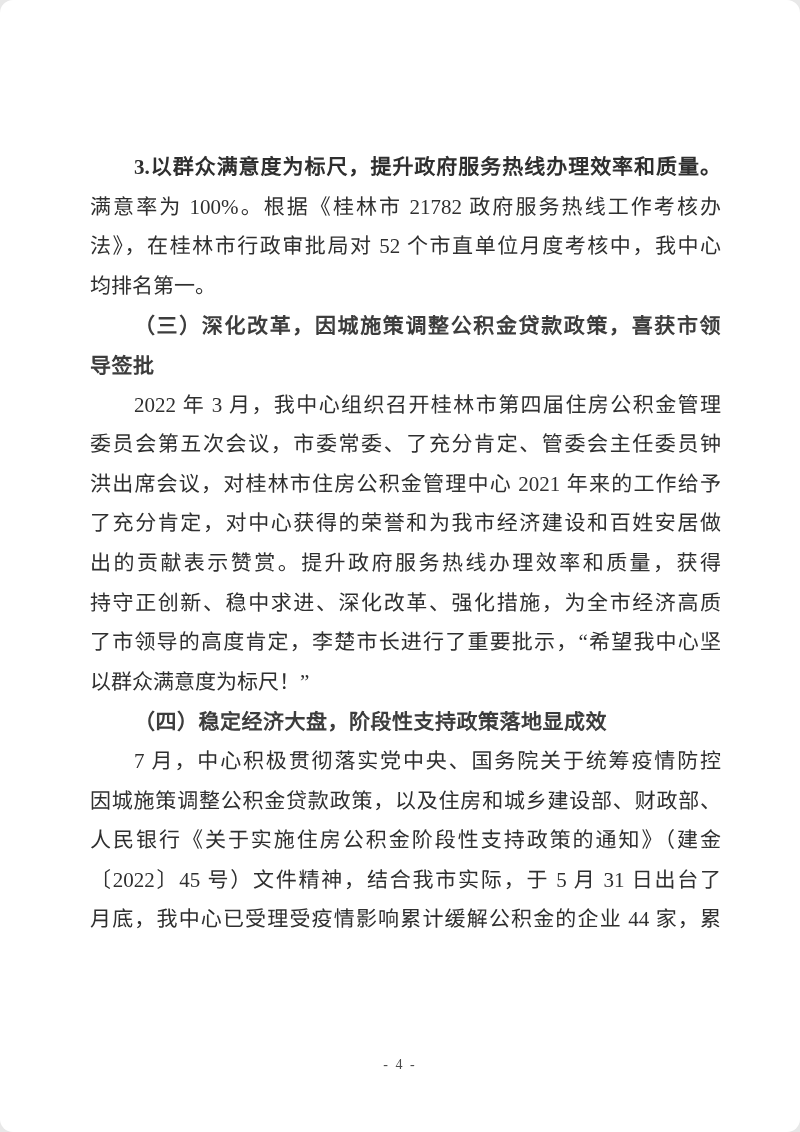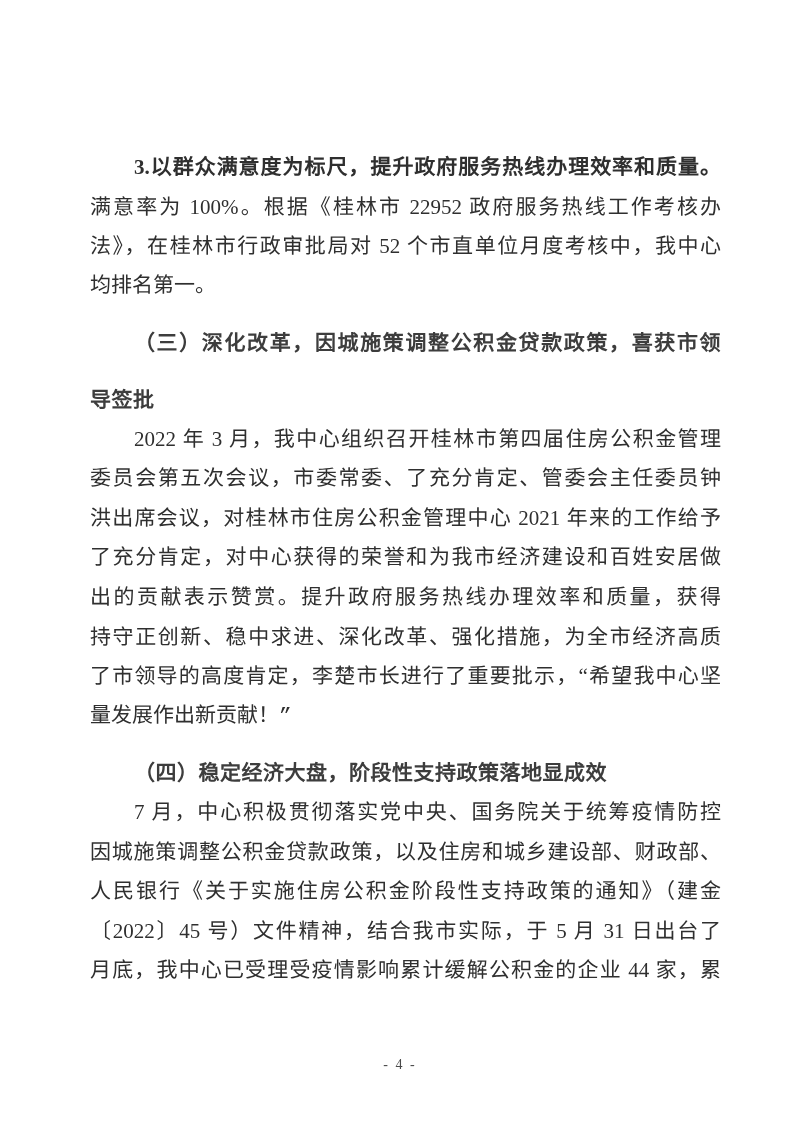--- a/index.html
+++ b/index.html
@@ -8,20 +8,21 @@
     background: #e8e8e8;
   }
   .page {
     position: relative;
     width: 800px;
     height: 1132px;
     margin: 0 auto;
     background: var(--page-bg, #ffffff);
     overflow: hidden;
     box-sizing: border-box;
+    border-radius: 13px;
   }
   .doc-body {
     position: absolute;
     left: 90px;
     top: 148px;
     width: 631px;
   }
   .block {
     margin: 0;
     padding: 0;
@@ -34,34 +35,32 @@
     color: var(--body-text, #2f2f2f);
     text-align: justify;
     text-align-last: justify;
     text-justify: inter-character;
     overflow: hidden;
     white-space: nowrap;
   }
   .line.no-justify {
     text-align: left;
     text-align-last: left;
-    font-family: Liberation Mono, monospace;
   }
   .line.indent {
     text-indent: 44px;
   }
   .line.bold {
     font-weight: bold;
   }
   .block.heading .line {
     font-family: "Liberation Sans", "DejaVu Sans", sans-serif;
     font-weight: bold;
     color: var(--heading-text, #3d3d3d);
     letter-spacing: 0.5px;
-    margin-top: 17px;
   }
   .page-footer {
     position: absolute;
     left: 0;
     right: 0;
     top: 1055px;
     text-align: center;
   }
   .page-number {
     font-family: "Liberation Serif", "DejaVu Serif", serif;
@@ -70,37 +69,37 @@
     letter-spacing: 2px;
   }
 </style>
 </head>
 <body>
 
 <div class="page">
   <div class="doc-body" id="doc-body">
       <div class="block paragraph">
         <div class="line indent bold">3.以群众满意度为标尺，提升政府服务热线办理效率和质量。</div>
-        <div class="line">满意率为 100%。根据《桂林市 22952 政府服务热线工作考核办</div>
+        <div class="line">满意率为 100%。根据《桂林市 21782 政府服务热线工作考核办</div>
         <div class="line">法》，在桂林市行政审批局对 52 个市直单位月度考核中，我中心</div>
         <div class="line no-justify">均排名第一。</div>
       </div>
       <div class="block heading">
         <div class="line indent">（三）深化改革，因城施策调整公积金贷款政策，喜获市领</div>
         <div class="line no-justify">导签批</div>
       </div>
       <div class="block paragraph">
         <div class="line indent">2022 年 3 月，我中心组织召开桂林市第四届住房公积金管理</div>
         <div class="line">委员会第五次会议，市委常委、了充分肯定、管委会主任委员钟</div>
         <div class="line">洪出席会议，对桂林市住房公积金管理中心 2021 年来的工作给予</div>
         <div class="line">了充分肯定，对中心获得的荣誉和为我市经济建设和百姓安居做</div>
         <div class="line">出的贡献表示赞赏。提升政府服务热线办理效率和质量，获得</div>
         <div class="line">持守正创新、稳中求进、深化改革、强化措施，为全市经济高质</div>
         <div class="line">了市领导的高度肯定，李楚市长进行了重要批示，“希望我中心坚</div>
-        <div class="line no-justify">量发展作出新贡献！”</div>
+        <div class="line no-justify">以群众满意度为标尺！”</div>
       </div>
       <div class="block heading">
         <div class="line no-justify indent">（四）稳定经济大盘，阶段性支持政策落地显成效</div>
       </div>
       <div class="block paragraph">
         <div class="line indent">7 月，中心积极贯彻落实党中央、国务院关于统筹疫情防控</div>
         <div class="line">因城施策调整公积金贷款政策，以及住房和城乡建设部、财政部、</div>
         <div class="line">人民银行《关于实施住房公积金阶段性支持政策的通知》（建金</div>
         <div class="line">〔2022〕45 号）文件精神，结合我市实际，于 5 月 31 日出台了</div>
         <div class="line">月底，我中心已受理受疫情影响累计缓解公积金的企业 44 家，累</div>

